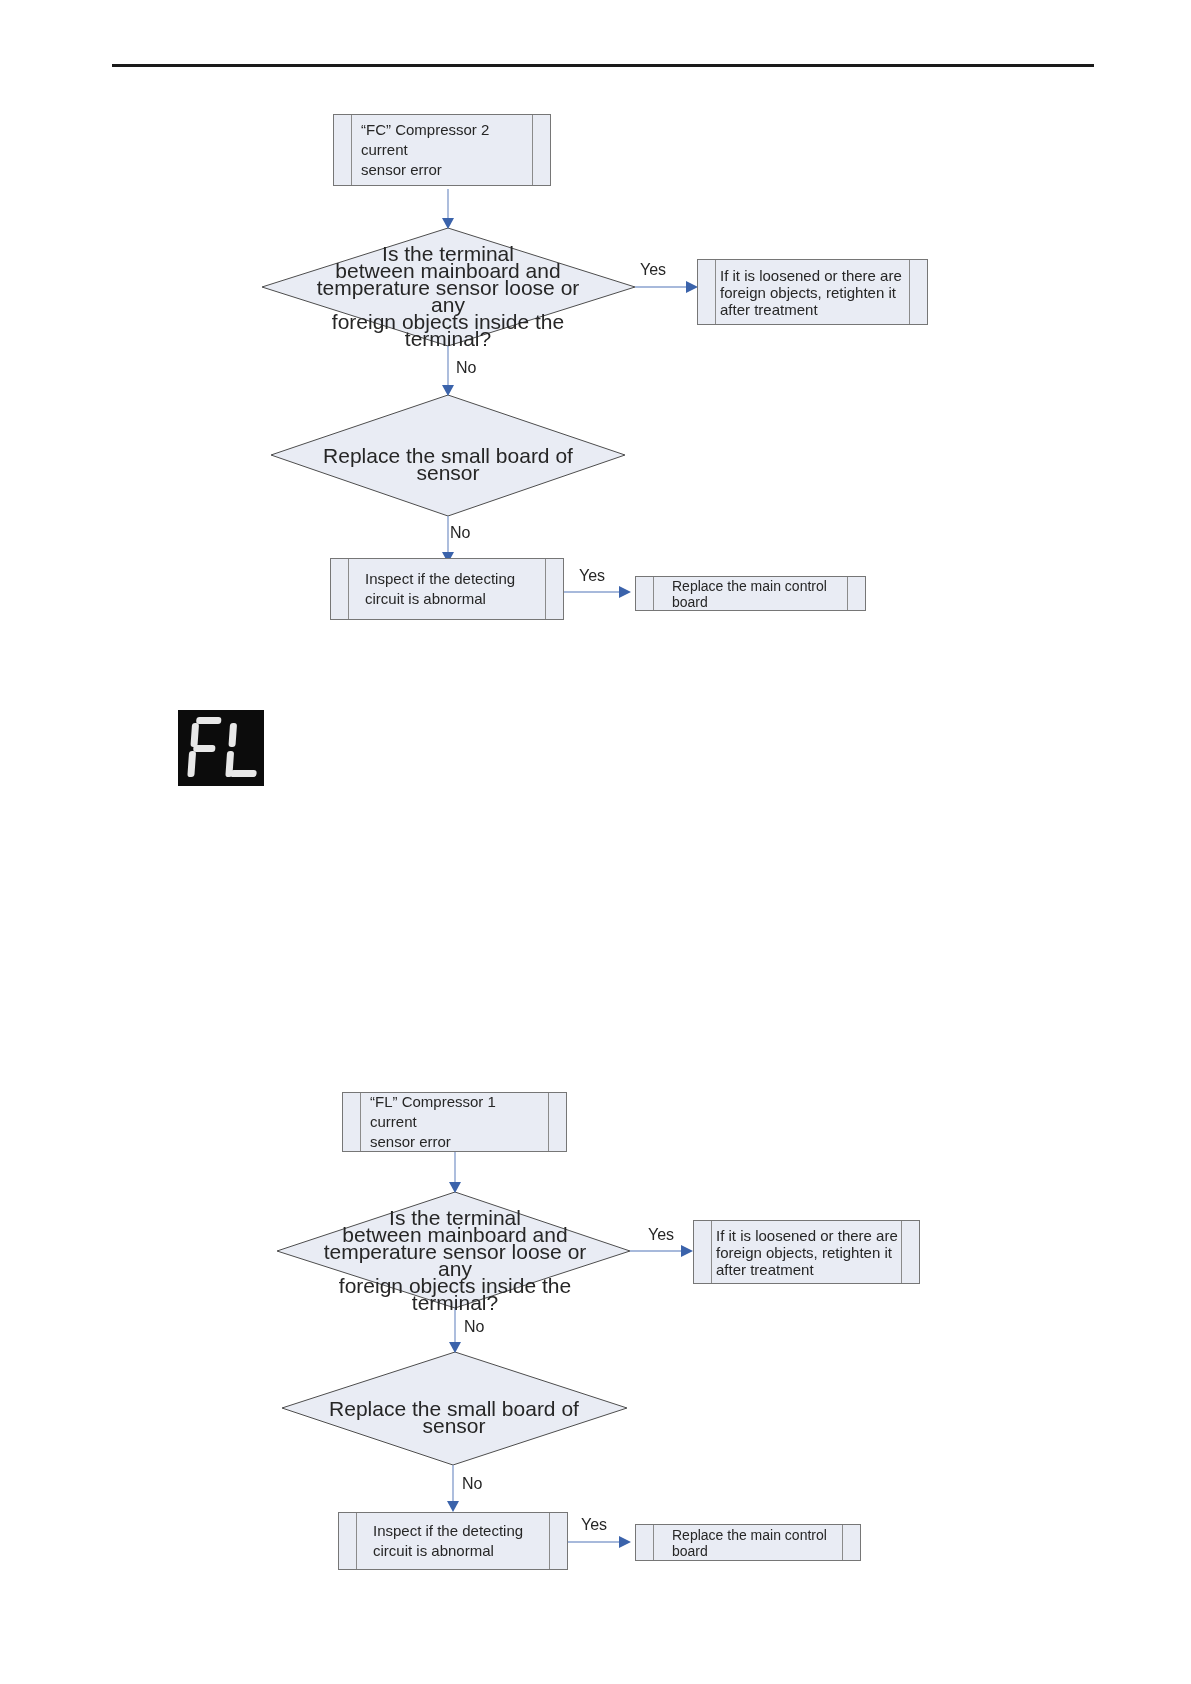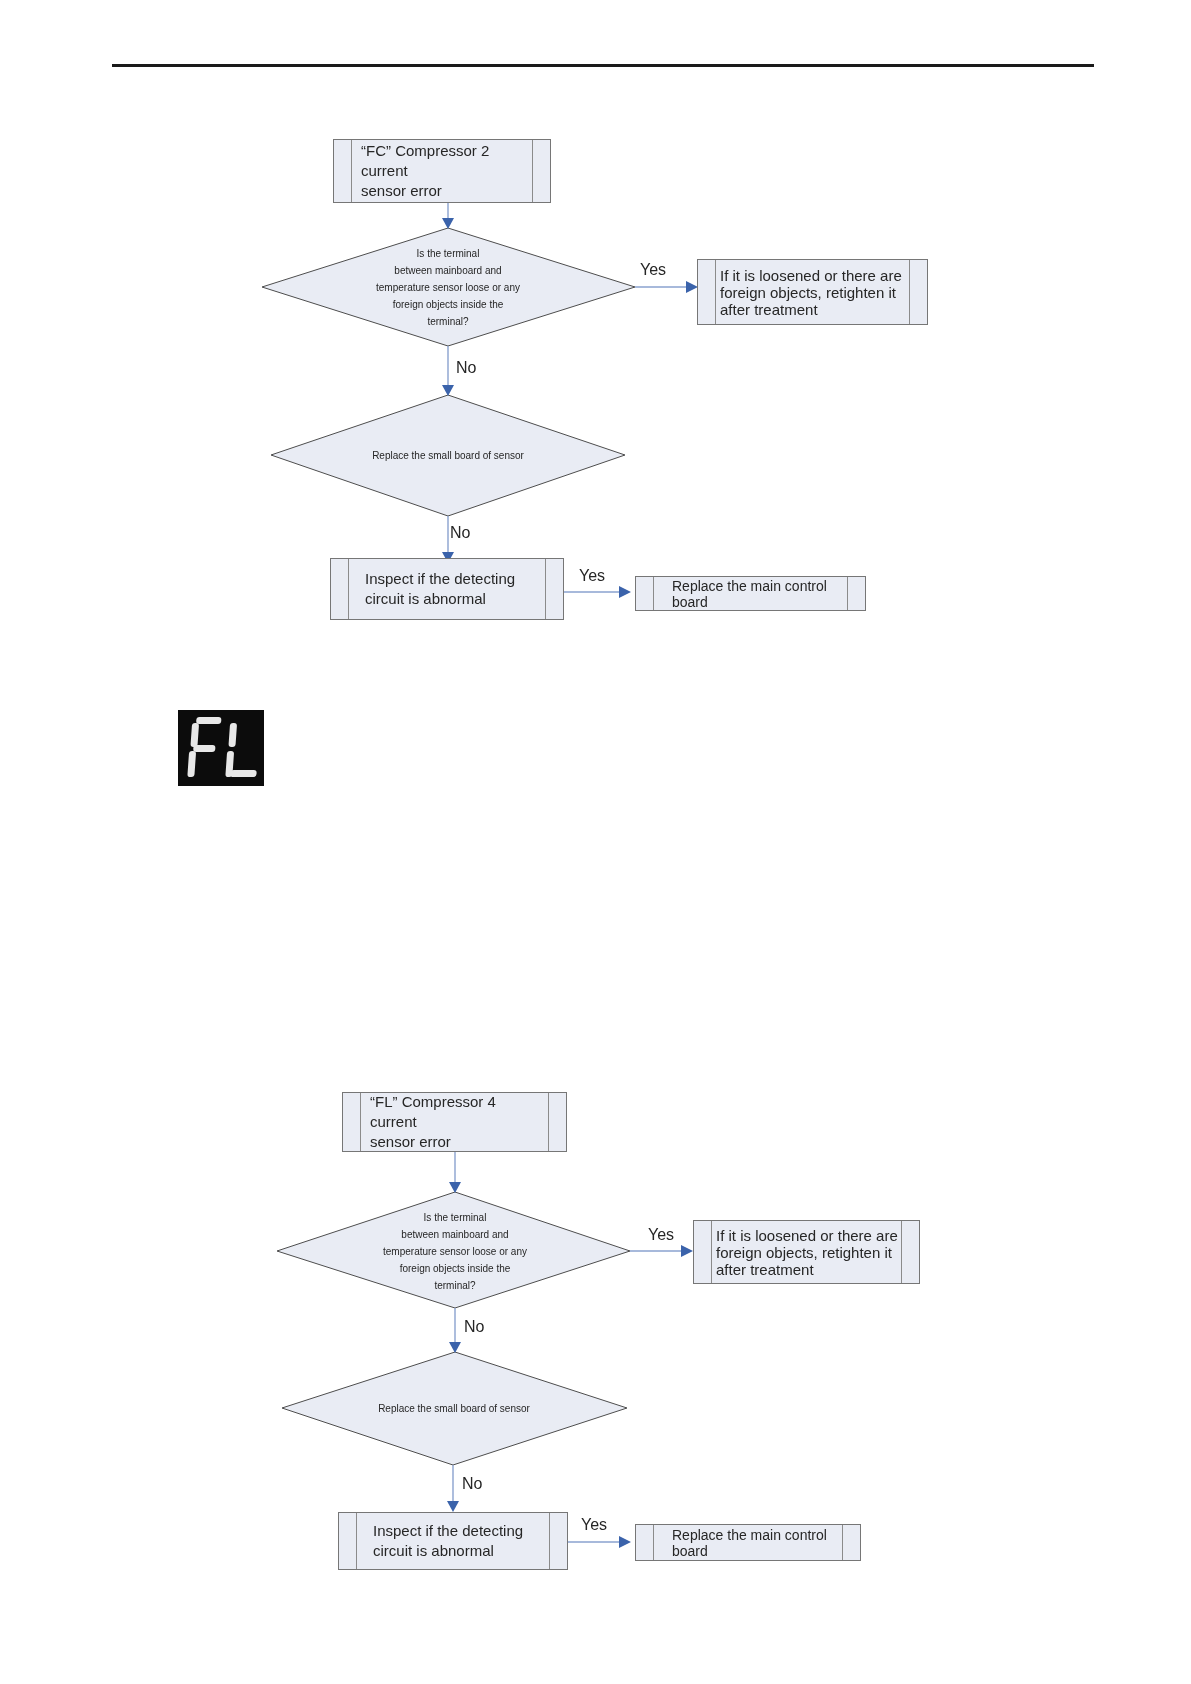--- a/index.html
+++ b/index.html
@@ -48,21 +48,21 @@
     line-height: 20px;
     color: #262626;
   }
   .tight .node-text { line-height: 17px; }
   .vtight .node-text { line-height: 16px; font-size: 14px; }
   .dtext {
     position: absolute;
     width: 300px;
     text-align: center;
     white-space: pre-line;
-    font-size: 10px;
+    font-size: 21px;
     line-height: 17px;
     color: #262626;
   }
   .branch-label {
     position: absolute;
     font-size: 16px;
     color: #262626;
   }
   .seg-display {
     position: absolute;
@@ -100,21 +100,21 @@
     <line x1="630" y1="1251" x2="681" y2="1251" stroke="#8aa2cf" stroke-width="1.4"></line>
     <polygon points="681,1245 681,1257 693,1251" fill="#3b63ab"></polygon>
     <line x1="455" y1="1308" x2="455" y2="1344" stroke="#8aa2cf" stroke-width="1.4"></line>
     <polygon points="449,1342 461,1342 455,1353" fill="#3b63ab"></polygon>
     <line x1="453" y1="1465" x2="453" y2="1503" stroke="#8aa2cf" stroke-width="1.4"></line>
     <polygon points="447,1501 459,1501 453,1512" fill="#3b63ab"></polygon>
     <line x1="568" y1="1542" x2="619" y2="1542" stroke="#8aa2cf" stroke-width="1.4"></line>
     <polygon points="619,1536 619,1548 631,1542" fill="#3b63ab"></polygon>
   </svg>
 
-  <div class="pp-box" style="left:333px; top:139px; width:218px; height:64px;">
+  <div class="pp-box" style="left:333px; top:114px; width:218px; height:72px;">
     <div class="node-text" style="padding-left:27px; padding-right:20px;">“FC” Compressor 2 current
 sensor error</div>
   </div>
 
   <div class="dtext" style="left:298px; top:245px;">Is the terminal
 between mainboard and
 temperature sensor loose or any
 foreign objects inside the
 terminal?</div>
 
@@ -154,21 +154,21 @@
         <rect x="9" y="41" width="7" height="26" rx="3"></rect>
 
         <rect x="48" y="13" width="7" height="24" rx="3"></rect>
         <rect x="47" y="41" width="7" height="26" rx="3"></rect>
         <rect x="52" y="60" width="26" height="7" rx="3"></rect>
       </g>
     </svg>
   </div>
 
   <div class="pp-box" style="left:342px; top:1092px; width:225px; height:60px;">
-    <div class="node-text" style="padding-left:27px; padding-right:20px;">“FL” Compressor 4 current
+    <div class="node-text" style="padding-left:27px; padding-right:20px;">“FL” Compressor 1 current
 sensor error</div>
   </div>
 
   <div class="dtext" style="left:305px; top:1209px;">Is the terminal
 between mainboard and
 temperature sensor loose or any
 foreign objects inside the
 terminal?</div>
 
   <div class="branch-label" style="left:648px; top:1226px;">Yes</div>

